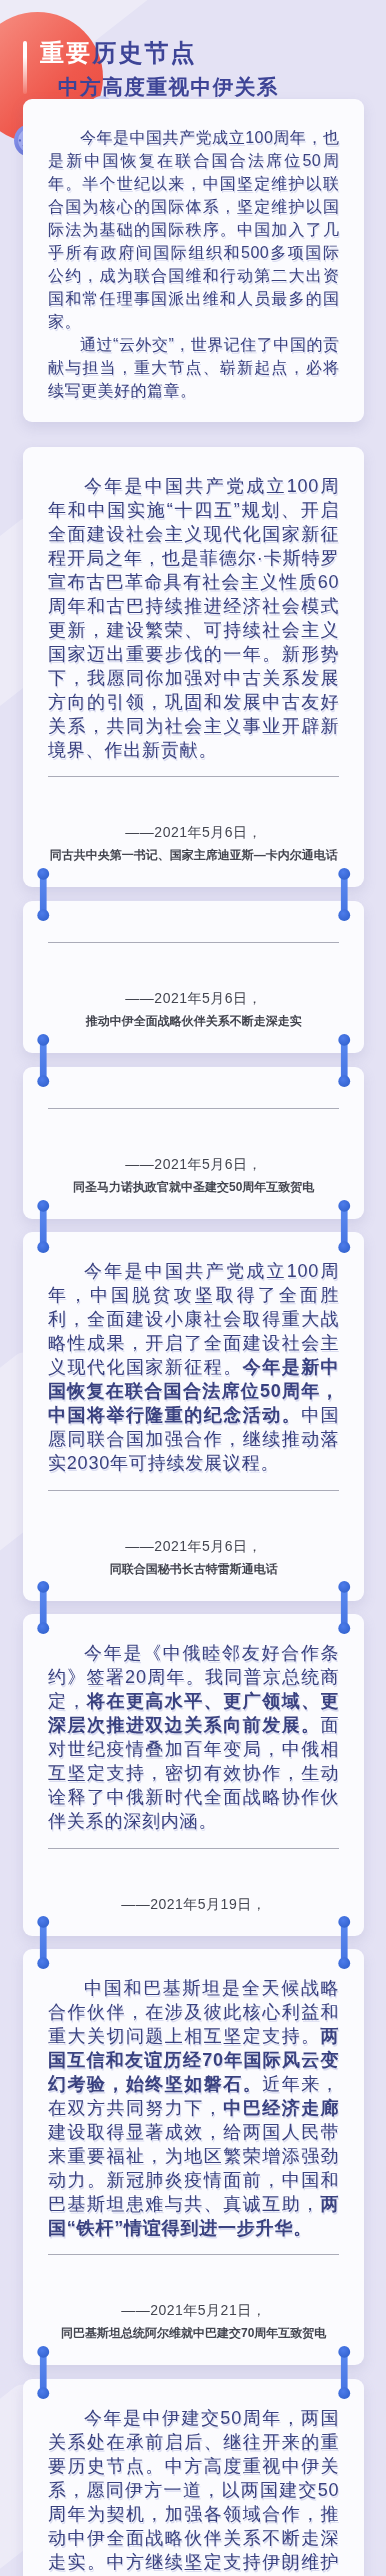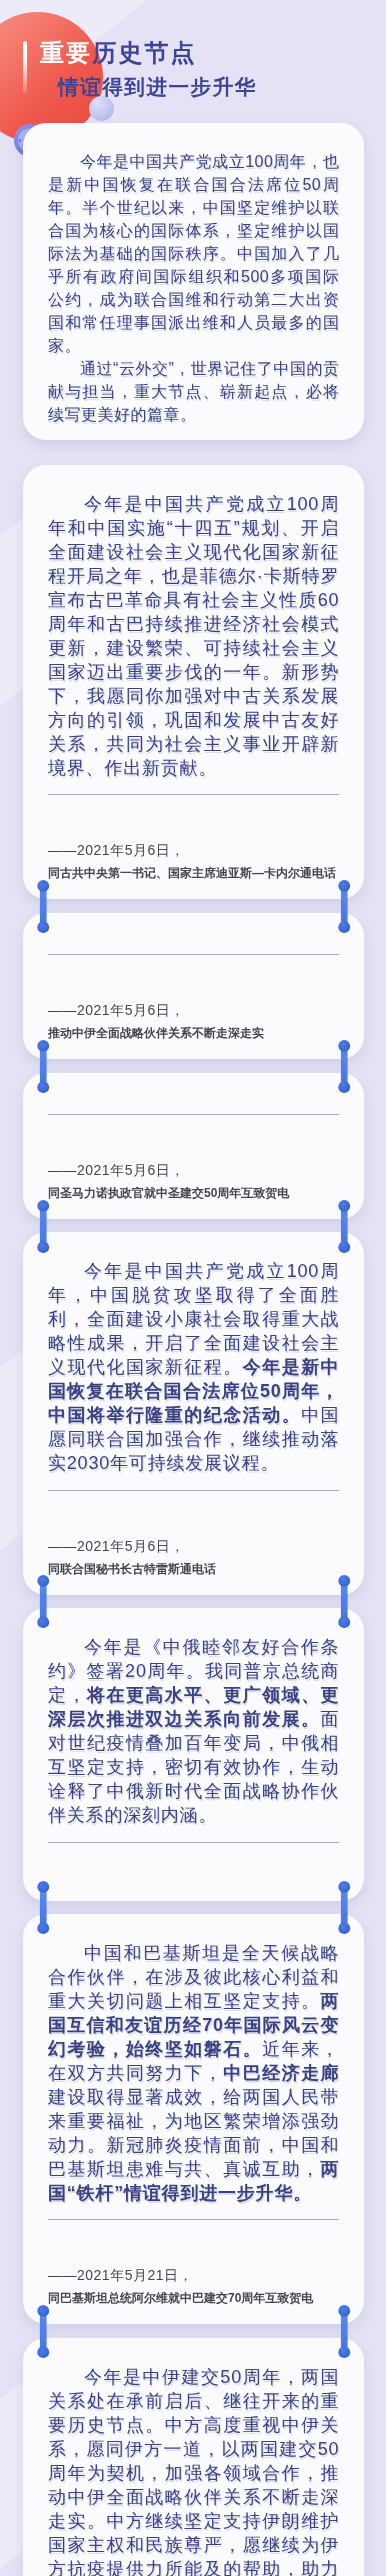--- a/index.html
+++ b/index.html
@@ -1,44 +1,44 @@
 <!DOCTYPE html>
 <html style="font-size:8.2px"><head>
 <meta charset="utf-8">
 <style>
   html,body{margin:0;padding:0;}
   body{font-family:"Liberation Sans","DejaVu Sans",sans-serif;background:#cfcde6;}
   #page{position:relative;width:386px;height:3480px;margin:0 auto;overflow:hidden;
         background:#e4e2f4;}
   .deco{position:absolute;background:rgba(255,255,255,.33);transform:rotate(-38deg);border-radius:15.5px;}
   
-  .header{position:relative;height:123px;z-index:1;}
+  .header{position:relative;height:99px;z-index:1;}
   .red-circle{position:absolute;left:-28px;top:12.4px;width:131px;height:131px;border-radius:50%;
       background:linear-gradient(135deg,#f79084 5%,#ef584c 62%,#e94a3e 100%);}
   .title-bar{position:absolute;left:23px;top:41px;width:3.6px;height:53px;border-radius:2.1px;
       background:linear-gradient(180deg,#ffffff 30%,rgba(255,255,255,.12));}
   .t1{position:absolute;left:40px;top:37px;font-size:24px;font-weight:bold;letter-spacing:2.1px;
       color:#3d4496;white-space:nowrap;}
   .t1 .hl{color:#ffffff;}
   .t2{position:absolute;left:58px;top:73px;font-size:20.6px;font-weight:bold;letter-spacing:1.5px;
       color:#3d4496;white-space:nowrap;}
   .dot-circle{position:absolute;left:89px;top:96px;width:25px;height:25px;border-radius:50%;
       background:radial-gradient(circle at 35% 28%,#dde1f9,#a7b0e4);}
   .clock{position:absolute;left:13.4px;top:123px;width:35px;height:35px;z-index:6;}
   
   #cards{position:relative;padding:0 21.6px 0 23px;z-index:2;}
-  .card{background:#fbfbfe;border-radius:23px;padding:27px 25px 14px 25px;
+  .card{background:#fbfbfe;border-radius:9px;padding:27px 25px 20px 25px;
         box-shadow:0 5.2px 12.4px rgba(110,110,165,.16);position:relative;}
   .card p{margin:0;color:#39417f;text-align:justify;text-indent:2em;
         text-shadow:1px 1.5px 0 rgba(178,182,224,.45);}
   .card.quote p{font-size:18px;line-height:24px;letter-spacing:0.8px;}
   .card.intro p{font-size:16px;line-height:23px;letter-spacing:0.5px;}
   .card p b{font-weight:bold;}
   .divider{border:none;border-top:1px solid #9b9cab;margin:14.4px 0 8.2px 0;opacity:.85;}
-  .dateblock{text-align:left;color:#43454f;margin-top:44px;}
+  .dateblock{text-align:center;color:#43454f;margin-top:44px;}
   .dateblock .dl{font-size:14px;line-height:23px;letter-spacing:0.5px;}
   .dateblock .dl.src{font-size:12px;white-space:nowrap;letter-spacing:0;font-weight:bold;}
   
   .gap{position:relative;z-index:5;}
   .gap.plain{height:25px;}
   .gap.linked{height:13.4px;}
   .pin{position:absolute;top:50%;width:16.5px;height:55px;margin-top:-27px;}
   .pin.left{left:12.4px;}   
   .pin.right{right:12.4px;}
 </style>
@@ -50,21 +50,21 @@
   <div class="deco" style="left:-77px;top:-52px;width:222px;height:124px;"></div>
   <div class="deco" style="left:-98px;top:556px;width:191px;height:134px;"></div>
   <div class="deco" style="left:-103px;top:1391px;width:196px;height:144px;"></div>
   <div class="deco" style="left:-98px;top:2421px;width:185px;height:134px;"></div>
   <div class="deco" style="right:-88px;top:2597px;width:175px;height:124px;"></div>
 
   <div class="header">
     <div class="red-circle"></div>
     <div class="title-bar"></div>
     <div class="t1"><span class="hl">重要</span><span>历史节点</span></div>
-    <div class="t2">情谊得到进一步升华</div>
+    <div class="t2">中方高度重视中伊关系</div>
     <div class="dot-circle"></div>
     <svg class="clock" viewBox="0 0 68 68">
       <defs>
         <linearGradient id="cg1" x1="0" y1="0" x2="1" y2="1">
           <stop offset="0" stop-color="#929ef2"></stop>
             <stop offset="1" stop-color="#5260c8"></stop>
         </linearGradient>
         <linearGradient id="cg2" x1="0" y1="0" x2="1" y2="1">
           <stop offset="0" stop-color="#b3bbf5"></stop>
             <stop offset="1" stop-color="#8a96ec"></stop>
@@ -243,20 +243,21 @@
     </defs>
     <rect x="9.5" y="10" width="13" height="86" rx="6.5" fill="url(#pbright)"></rect>
     <circle cx="16" cy="13" r="11.5" fill="url(#pdright)"></circle>
     <circle cx="16" cy="93" r="11.5" fill="url(#pdright)"></circle>
   </svg>
       </div>
       <section class="card quote">
         <p><span>今年是《中俄睦邻友好合作条约》签署20周年。我同普京总统商定，</span><b>将在更高水平、更广领域、更深层次推进双边关系向前发展。</b><span>面对世纪疫情叠加百年变局，中俄相互坚定支持，密切有效协作，生动诠释了中俄新时代全面战略协作伙伴关系的深刻内涵。</span></p>
         <div class="divider"></div>
         <div class="dateblock">
+          <div class="dl">——2021年5月19日，</div>
         </div>
       </section>
       <div class="gap linked">
   <svg class="pin left" viewBox="0 0 32 106">
     <defs>
       <linearGradient id="pbleft" x1="0" y1="0" x2="0" y2="1">
         <stop offset="0" stop-color="#5b8af0"></stop>
               <stop offset="1" stop-color="#4674e2"></stop>
       </linearGradient>
       <radialGradient id="pdleft" cx="0.4" cy="0.35" r="0.9">

